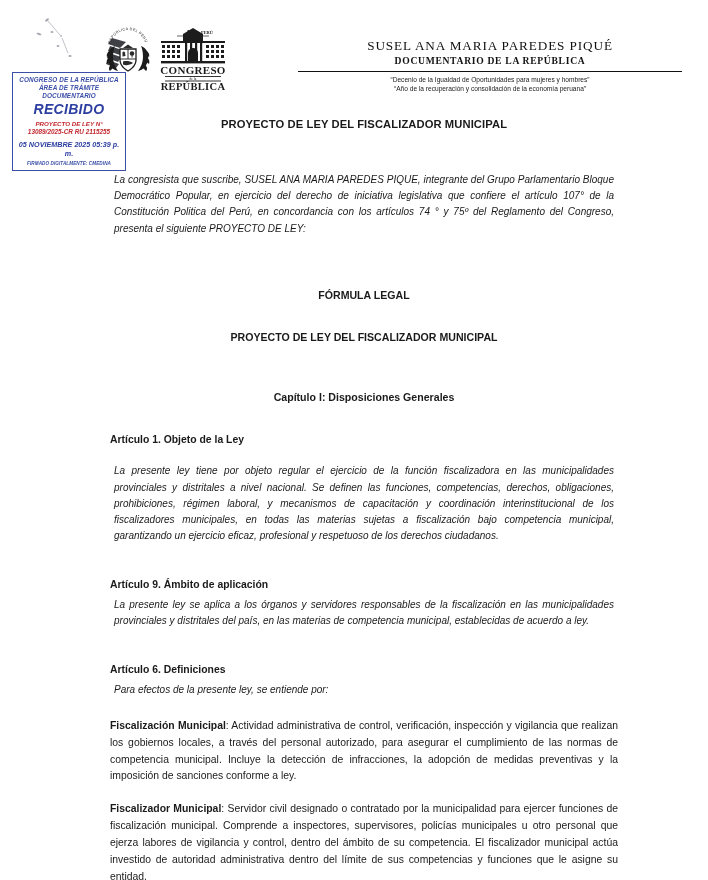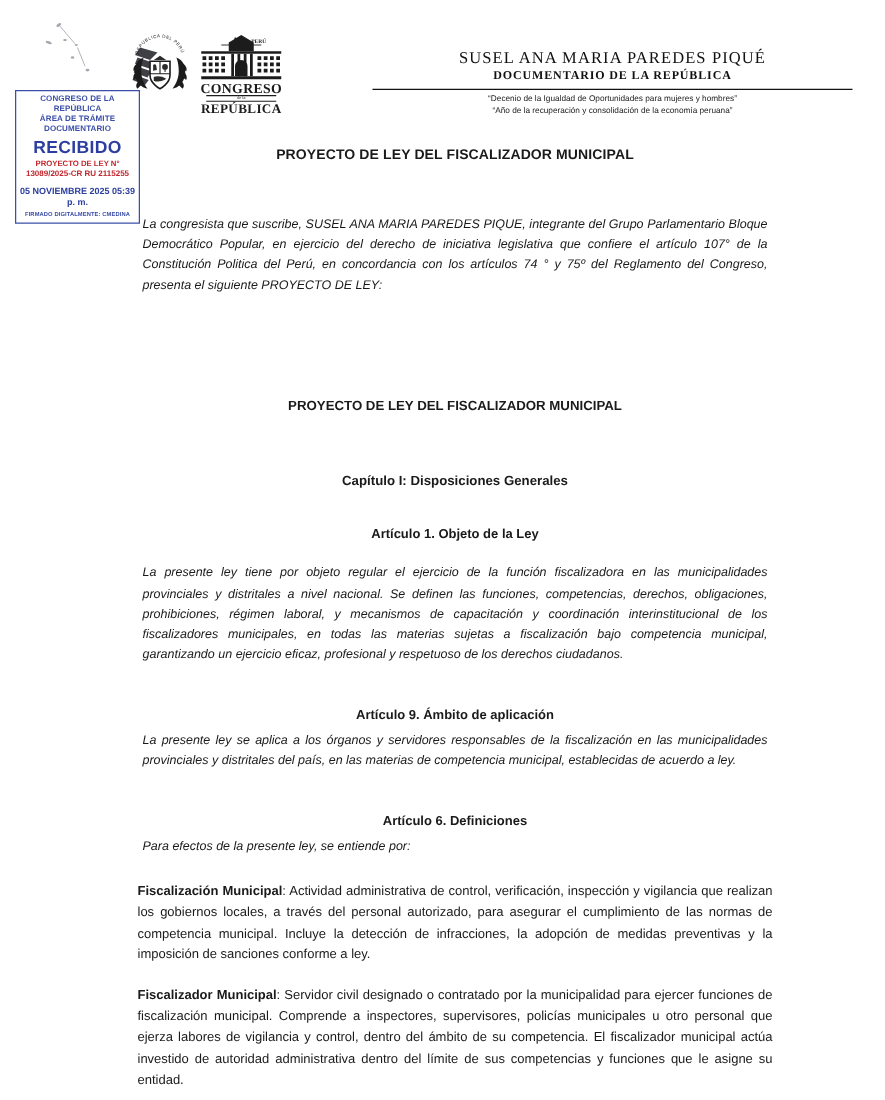--- a/index.html
+++ b/index.html
@@ -24,27 +24,28 @@
     width: 95px;
     height: 62px;
     pointer-events: none;
   }
 
   
   .stamp {
     position: absolute;
     left: 12px;
     top: 72px;
-    width: 100px;
+    width: 114px;
     border: 1.5px solid #3b4ea8;
     background: #ffffff;
     text-align: center;
     padding: 3px 2px 4px 2px;
     box-sizing: border-box;
     z-index: 5;
+    font-style: italic;
   }
   .stamp-line1 {
     color: #3b4ea8;
     font-size: 6.4px;
     font-weight: bold;
     letter-spacing: 0.1px;
     line-height: 1.25;
   }
   .stamp-line2 {
     color: #3b4ea8;
@@ -170,21 +171,20 @@
   .spacer-lg { height: 48px; }
   .spacer-md { height: 30px; }
   .spacer-sm { height: 16px; }
   .spacer-xs { height: 9px; }
 
   h3.art-head {
     font-size: 10.4px;
     font-weight: bold;
     margin: 0 0 3px 0;
     line-height: 1.4;
-    text-align: center;
   }
   .defn {
     font-size: 10.4px;
     line-height: 1.62;
     text-align: justify;
     margin: 0;
   }
   .defn b { font-weight: bold; }
 </style>
 </head>
@@ -328,20 +328,21 @@
 </div>
 
 <div class="doc">
 
   <div class="doc-title">PROYECTO DE LEY DEL FISCALIZADOR MUNICIPAL</div>
 
   <p class="body-text">La congresista que suscribe, SUSEL ANA MARIA PAREDES PIQUE, integrante del Grupo Parlamentario Bloque Democrático Popular, en ejercicio del derecho de iniciativa legislativa que confiere el artículo 107° de la Constitución Politica del Perú, en concordancia con los artículos 74 ° y 75º del Reglamento del Congreso, presenta el siguiente PROYECTO DE LEY:</p>
 
   <div class="spacer-lg"></div>
 
+  <p class="center-head">FÓRMULA LEGAL</p>
 
   <div class="spacer-md"></div>
 
   <p class="center-head">PROYECTO DE LEY DEL FISCALIZADOR MUNICIPAL</p>
 
   <div class="spacer-lg"></div>
 
   <p class="center-head">Capítulo I: Disposiciones Generales</p>
 
   <div class="spacer-md"></div>

